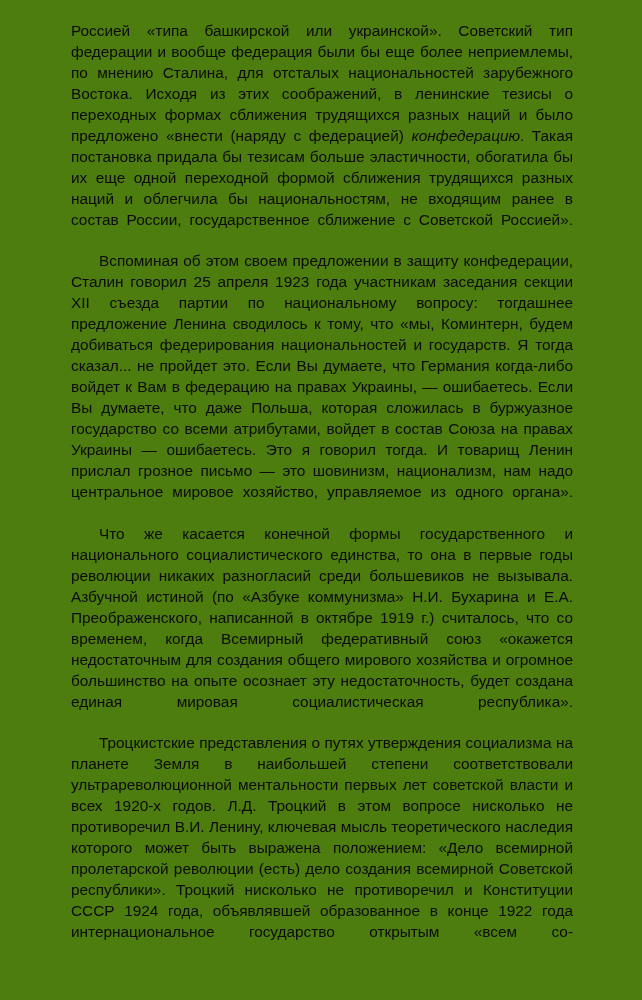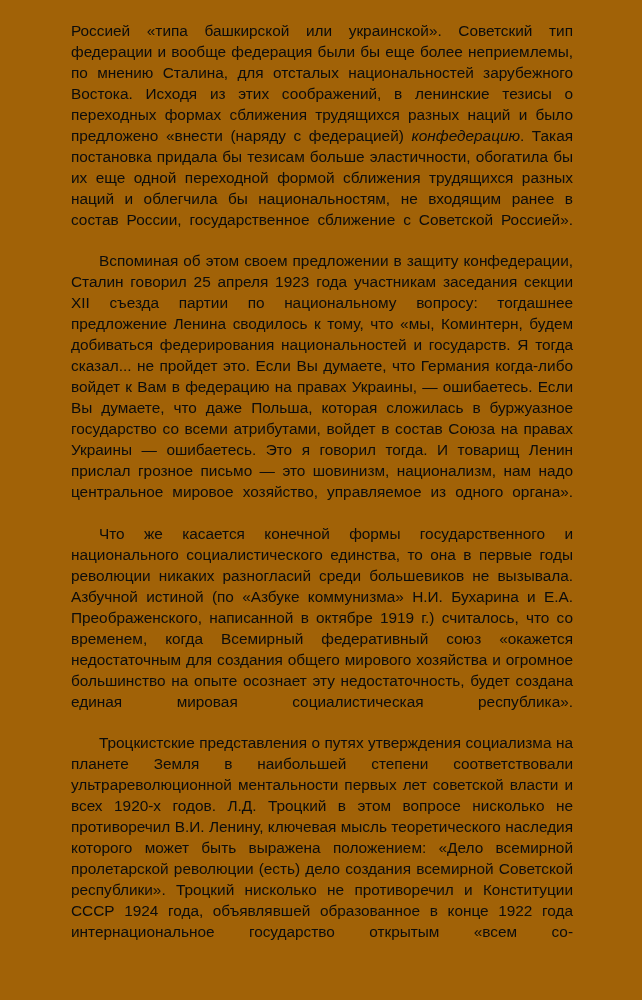--- a/index.html
+++ b/index.html
@@ -15,21 +15,21 @@
     font-family: "Liberation Sans", sans-serif;
     -webkit-font-smoothing: antialiased;
   }
 
   .page {
     position: absolute;
     left: 0;
     top: 0;
     width: 642px;
     height: 1000px;
-    background: #a16207;
+    background: #4d7c0f;
   }
 
   .text-block {
     position: absolute;
     left: 71px;
     top: 21px;
     width: 502px;
   }
 
   .para {

